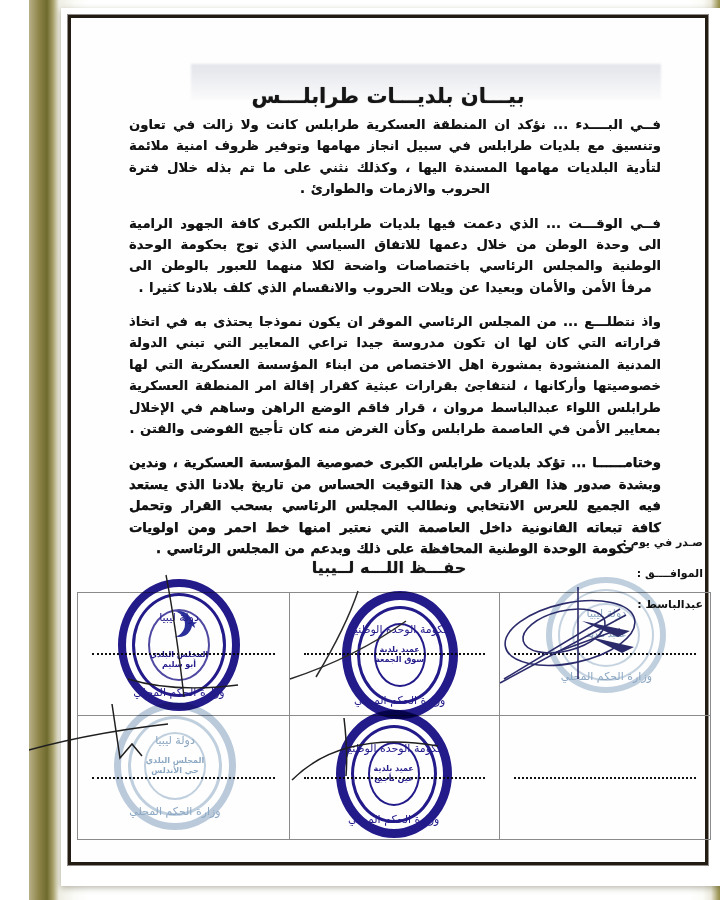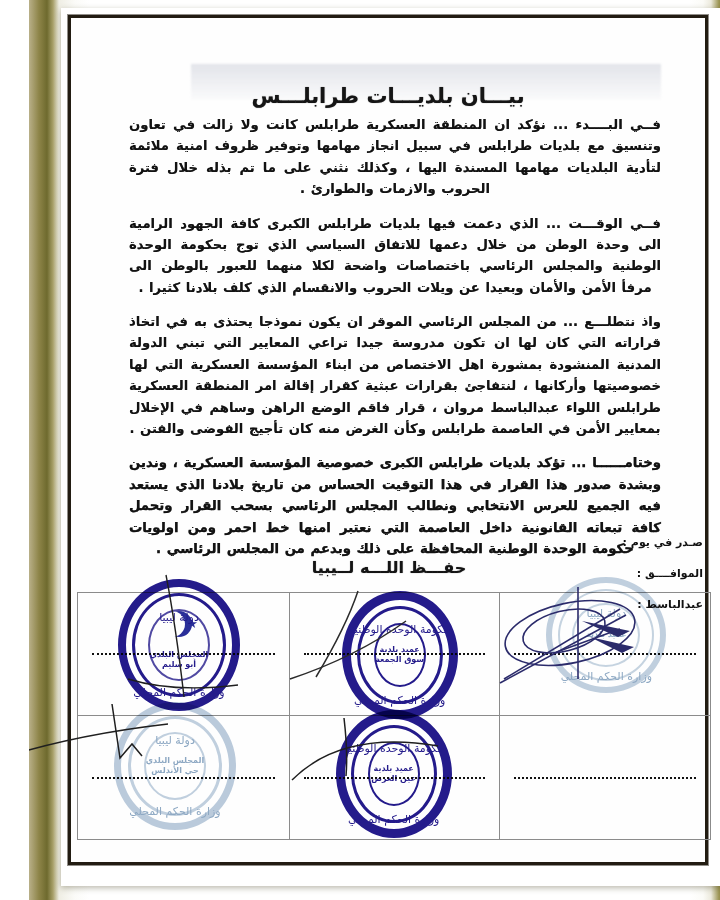--- a/index.html
+++ b/index.html
@@ -270,21 +270,21 @@
   <div class="sigcell">
     <div class="dotrule"></div>
     <div class="stamp ink-dark" style="width:116px;height:128px;left:46px;top:-6px;">
       <div class="ring1" style="inset:0;border:9px solid currentColor;"></div>
       <div class="ring2" style="inset:15px;border:3px solid currentColor;"></div>
       <div class="ring3" style="inset:32px;border:2px solid currentColor;"></div>
       <div class="stamp-arc arc-top">حكومة الوحدة الوطنية</div>
       <div class="stamp-arc arc-bot">وزارة الحكم المحلي</div>
       <div class="stamp-txt">
         <div>عميد بلدية</div>
-        <div>عين الغرض</div>
+        <div>عين تأجيج</div>
       </div>
     </div>
     <svg class="pen" style="left:-34px;top:-10px;width:240px;height:120px;">
       <g fill="none" stroke="#1f1f1f" stroke-width="1.5">
         <path d="M36 74 Q86 24 182 40"></path>
         <path d="M88 12 Q92 46 90 70"></path>
       </g>
     </svg>
   </div>
 

